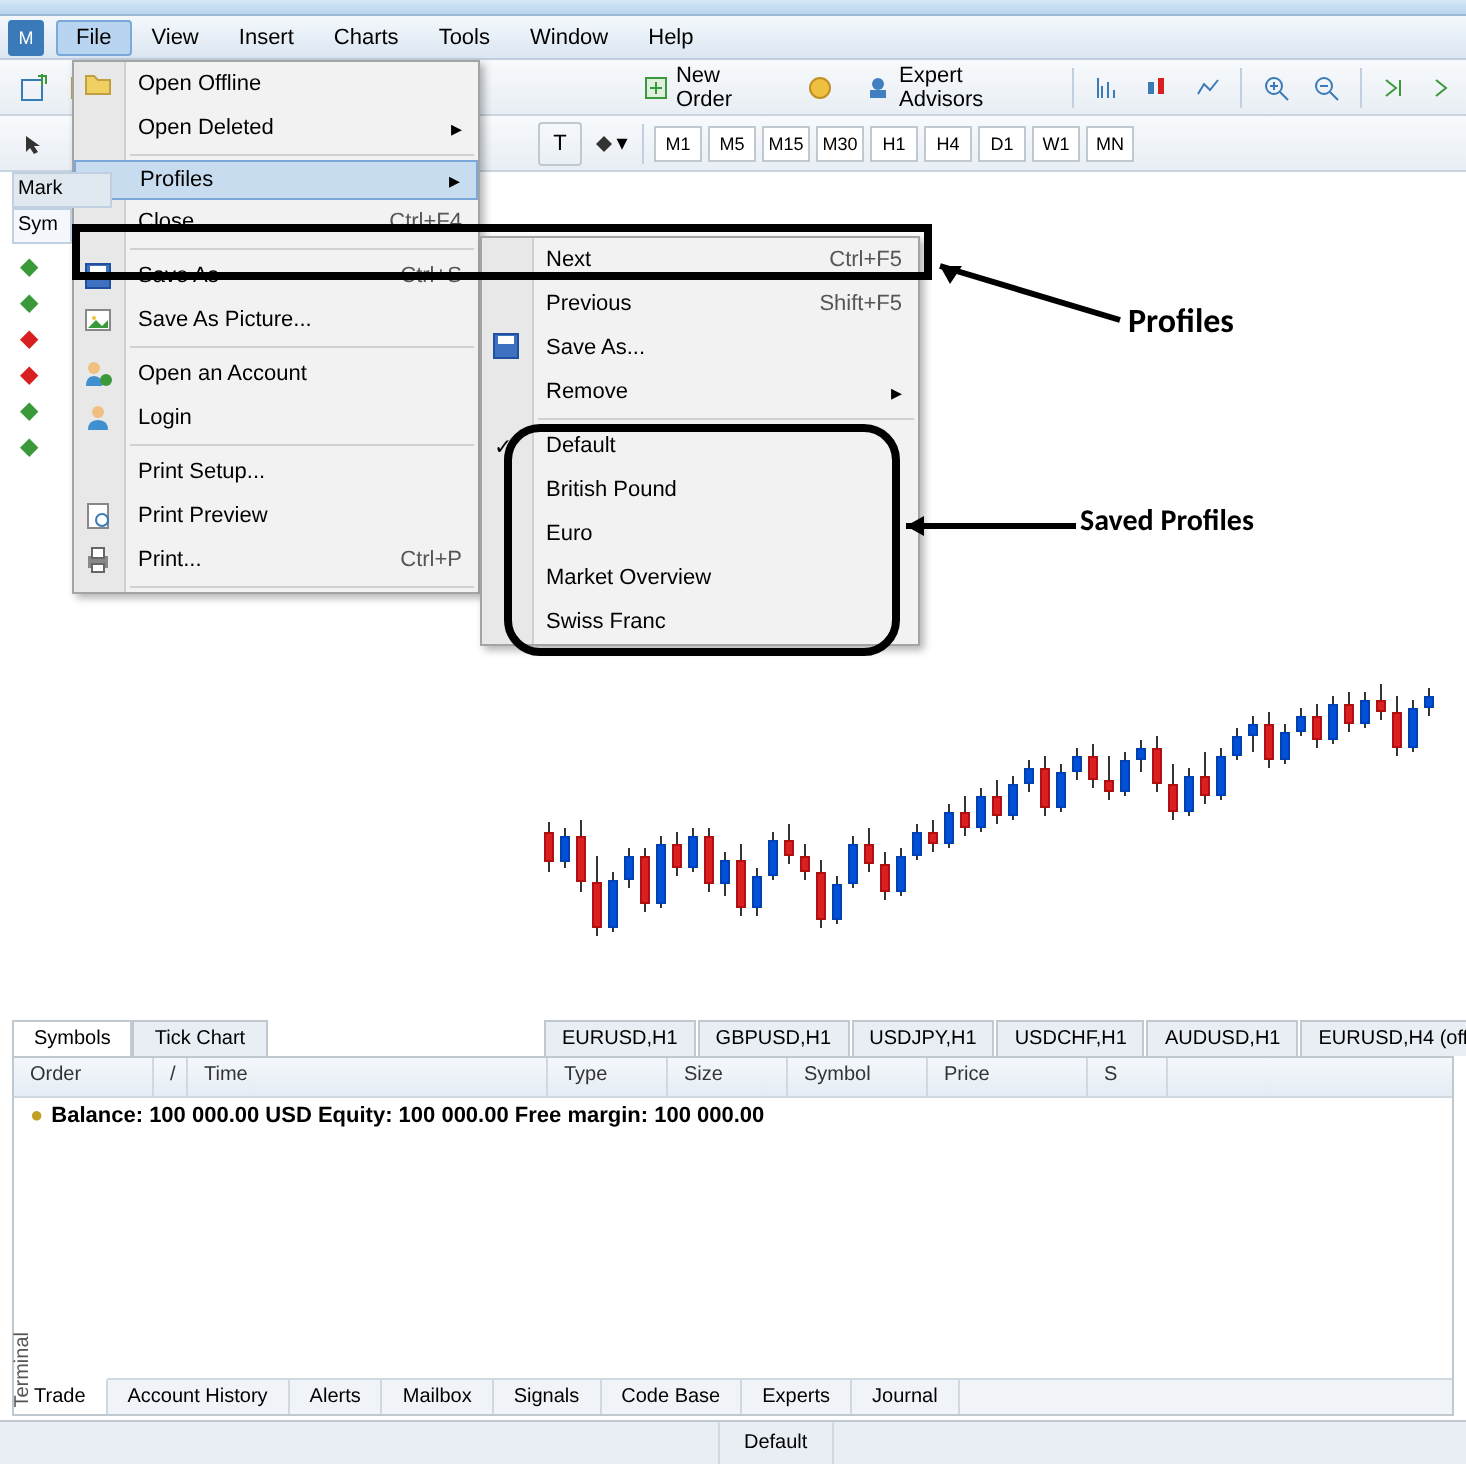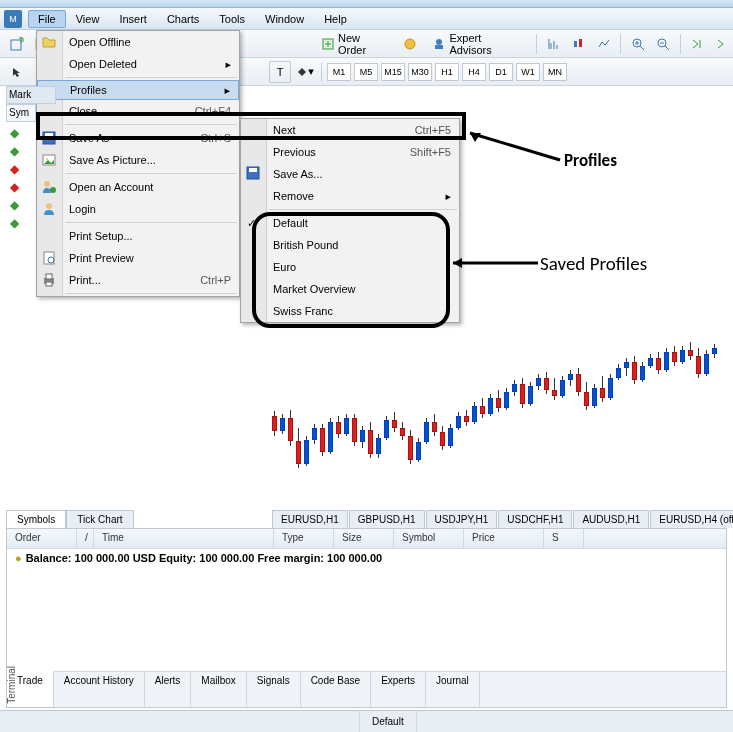--- a/index.html
+++ b/index.html
@@ -17,21 +17,21 @@
 .tf { width: 24px; height: 18px; border: 1px solid #c0c8d0; background: #fff; display: inline-flex; align-items: center; justify-content: center; font-size: 9px; cursor: pointer; }
 .charttabs { position: absolute; left: 6px; top: 506px; right: 6px; height: 22px; display: flex; align-items: flex-end; }
 .charttabs .tab { padding: 3px 10px; border: 1px solid #c0c8d0; background: #e8eef4; font-size: 10px; cursor: pointer; border-bottom: none; }
 .charttabs .tab.active { background: #fff; }
 .chartpairtabs { position: absolute; left: 272px; top: 506px; right: 6px; height: 22px; display: flex; gap: 1px; align-items: flex-end; }
 .chartpairtabs .ptab { padding: 3px 8px; border: 1px solid #c0c8d0; background: #e8eef4; font-size: 10px; cursor: pointer; border-bottom: none; white-space: nowrap; }
 .terminal { position: absolute; left: 6px; top: 528px; right: 6px; bottom: 24px; border: 1px solid #c0c8d0; background: #fff; }
 .terminal .thead { height: 20px; background: linear-gradient(to bottom, #f4f8fc, #e4ecf4); border-bottom: 1px solid #d0d8e0; display: flex; }
 .terminal .thead .th { padding: 3px 8px; border-right: 1px solid #d0d8e0; font-size: 10px; color: #333; }
 .terminal .row { padding: 3px 8px; font-size: 10px; display: flex; gap: 4px; align-items: center; }
-.terminal .tabs { position: absolute; bottom: 0; left: 0; right: 0; height: 36px; background: #f0f4f8; display: flex; border-top: 1px solid #d0d8e0; margin-top: 35px; }
+.terminal .tabs { position: absolute; bottom: 0; left: 0; right: 0; height: 18px; background: #f0f4f8; display: flex; border-top: 1px solid #d0d8e0; margin-top: 35px; }
 .terminal .tabs .tt { padding: 3px 10px; border-right: 1px solid #d0d8e0; font-size: 10px; cursor: pointer; }
 .terminal .tabs .tt.active { background: #fff; border-top: 1px solid #fff; margin-top: -1px; }
 .statusbar { position: absolute; left: 0; bottom: 0; right: 0; height: 22px; background: #e8eef4; border-top: 1px solid #c0c8d0; display: flex; align-items: center; }
 .statusbar .cell { padding: 0 12px; border-right: 1px solid #d0d8e0; height: 100%; display: flex; align-items: center; font-size: 10px; }
 .dropdown { position: absolute; left: 36px; top: 30px; width: 204px; background: #f2f2f2; border: 1px solid #a4a4a4; box-shadow: 2px 2px 4px rgba(0,0,0,0.3); }
 .dropdown .iconcol { position: absolute; left: 0; top: 0; bottom: 0; width: 26px; background: #e8e8e8; border-right: 1px solid #d0d0d0; }
 .dropdown .di { position: relative; height: 22px; display: flex; align-items: center; padding-left: 32px; cursor: pointer; }
 .dropdown .di.sep { height: 1px; background: #d0d0d0; margin: 2px 2px 2px 28px; padding: 0; }
 .dropdown .di .sc { position: absolute; right: 8px; color: #555; }
 .dropdown .di .arr { position: absolute; right: 8px; }
@@ -39,21 +39,21 @@
 .dropdown .di .ico { position: absolute; left: 4px; width: 16px; height: 16px; }
 .submenu { position: absolute; left: 240px; top: 118px; width: 220px; background: #f2f2f2; border: 1px solid #a4a4a4; box-shadow: 2px 2px 4px rgba(0,0,0,0.3); }
 .submenu .iconcol { position: absolute; left: 0; top: 0; bottom: 0; width: 26px; background: #e8e8e8; border-right: 1px solid #d0d0d0; }
 .submenu .di { position: relative; height: 22px; display: flex; align-items: center; padding-left: 32px; cursor: pointer; }
 .submenu .di.sep { height: 1px; background: #d0d0d0; margin: 2px 2px 2px 28px; padding: 0; }
 .submenu .di .sc { position: absolute; right: 8px; color: #555; }
 .submenu .di .chk { position: absolute; left: 6px; }
 .highlight1 { position: absolute; left: 36px; top: 112px; width: 430px; height: 28px; border: 4px solid #000; pointer-events: none; }
 .highlight2 { position: absolute; left: 252px; top: 212px; width: 198px; height: 116px; border: 4px solid #000; border-radius: 18px; pointer-events: none; }
 .anno1 { position: absolute; left: 564px; top: 150px; font-weight: bold; font-size: 17px; font-family: Calibri, Arial; }
-.anno2 { position: absolute; left: 540px; top: 252px; font-weight: normal; font-size: 19px; font-family: Calibri, Arial; }
+.anno2 { position: absolute; left: 540px; top: 252px; font-weight: bold; font-size: 15px; font-family: Calibri, Arial; }
 .arrow1 { position: absolute; left: 465px; top: 128px; width: 100px; height: 40px; pointer-events: none; }
 .arrow2 { position: absolute; left: 448px; top: 256px; width: 94px; height: 14px; pointer-events: none; }
 .candlechart { position: absolute; left: 272px; top: 330px; width: 454px; height: 176px; }
 .candle { position: absolute; width: 5px; }
 .candle .wick { position: absolute; left: 2px; width: 1px; background: #333; }
 .candle .body { position: absolute; left: 0; width: 5px; }
 .candle.up .body { background: #0050d8; border: 1px solid #0040b0; }
 .candle.dn .body { background: #d82020; border: 1px solid #b01010; }
 .xclose { position: absolute; left: 8px; top: 532px; font-size: 11px; cursor: pointer; color: #666; }
 </style>

